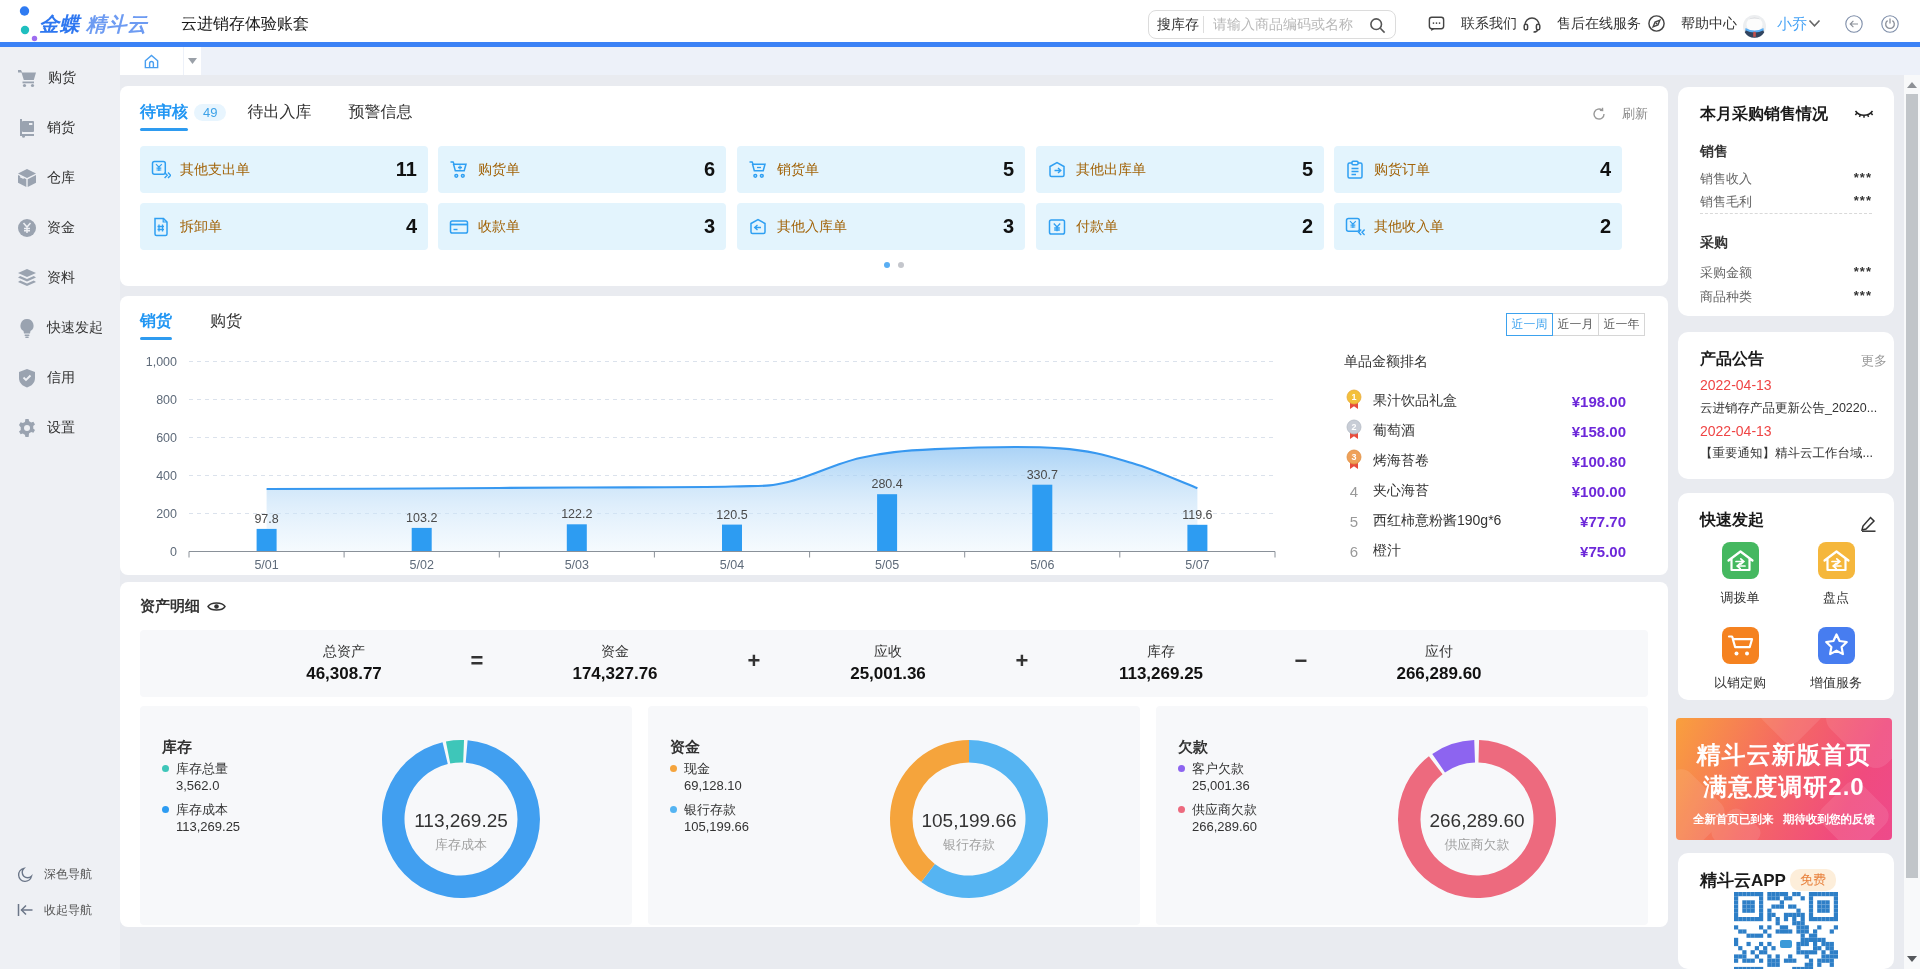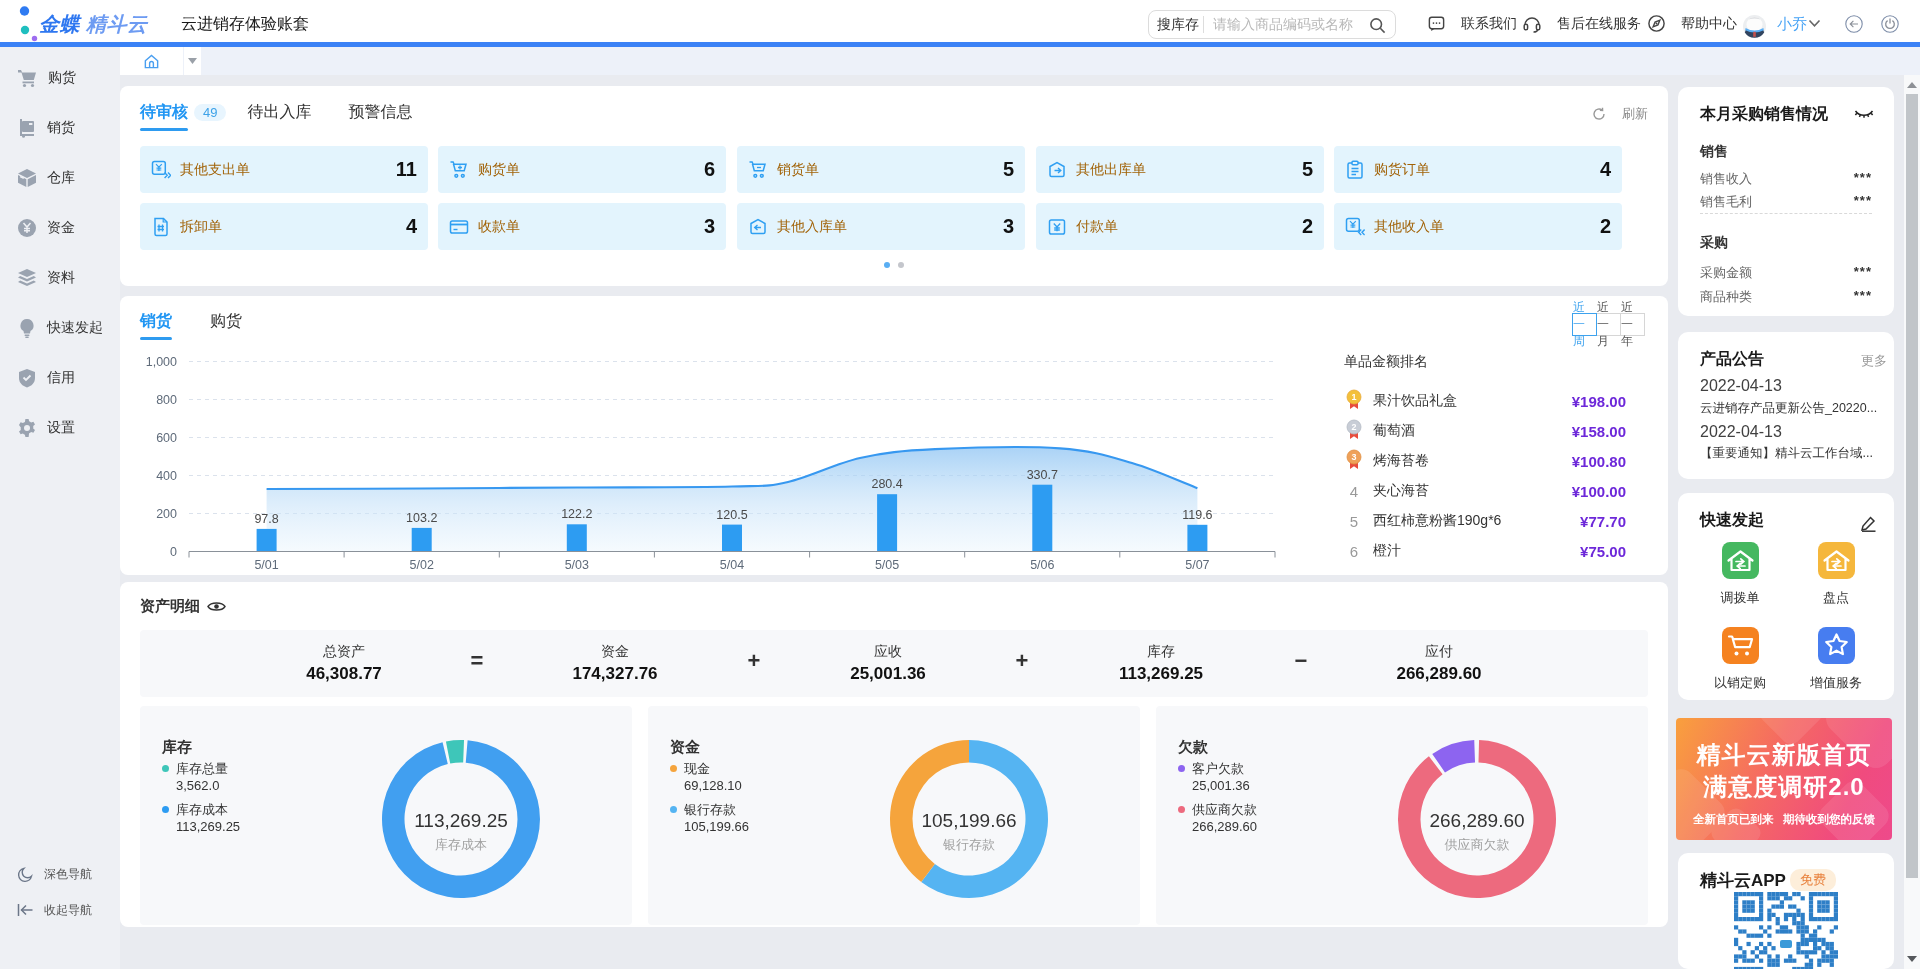--- a/index.html
+++ b/index.html
@@ -52,21 +52,21 @@
 .tile svg { margin-left:11px; }
 .tile .tl { margin-left:9px; font-size:14px; color:#a16207; }
 .tile .tn { position:absolute; right:11px; font-size:20px; font-weight:bold; color:#111; }
 #dots { position:absolute; left:764px; top:176px; display:flex; gap:8px; }
 #dots i { width:6px; height:6px; border-radius:50%; background:#c4c6cc; }
 #dots i.on { background:#59aef3; }
 
 
 #card2 .tabrow { top:15px; }
 .rangebtns { position:absolute; right:23px; top:17px; display:flex; }
-.rangebtns div { width:25px; height:23px; border:1px solid #d6d6d6; font-size:12px; color:#555; display:flex; align-items:center; justify-content:center; background:#fff; }
+.rangebtns div { width:47px; height:23px; border:1px solid #d6d6d6; font-size:12px; color:#555; display:flex; align-items:center; justify-content:center; background:#fff; }
 .rangebtns div.on { border-color:#3da2ee; color:#3da2ee; z-index:1; }
 #rank-title { position:absolute; left:1224px; top:57px; font-size:14px; color:#333; }
 .rrow { position:absolute; left:1224px; width:304px; height:30px; display:flex; align-items:center; }
 .rrow .idx { width:20px; text-align:center; font-size:15px; color:#999; }
 .rrow .nm { margin-left:9px; font-size:14px; color:#333; }
 .rrow .pr { position:absolute; right:22px; font-size:15px; font-weight:bold; color:#6d28d9; }
 
 
 #c3title { position:absolute; left:20px; top:15px; font-size:15px; font-weight:bold; color:#333; display:flex; align-items:center; gap:7px; }
 #formula { position:absolute; left:20px; top:48px; width:1508px; height:67px; background:#f7f8fa; border-radius:4px; }
@@ -84,21 +84,21 @@
 .dcenter .dv { font-size:19px; color:#333; }
 .dcenter .dl { margin-top:4px; font-size:13px; color:#a0a0a0; }
 
 
 .rcard { position:absolute; left:1678px; width:216px; background:#fff; border-radius:10px; }
 .rtitle { position:absolute; left:22px; top:17px; font-size:16px; font-weight:bold; color:#1a1a1a; }
 #mcard .row { position:absolute; left:22px; font-size:13px; color:#666; width:172px; }
 #mcard .row b { float:right; color:#333; letter-spacing:1px; }
 #mcard .sec { position:absolute; left:22px; font-size:14px; font-weight:bold; color:#333; }
 #mcard .dash { position:absolute; left:22px; width:172px; border-top:1px dashed #d9d9d9; }
-#ncard .nd { position:absolute; left:22px; font-size:16px; color:#404040; }
+#ncard .nd { position:absolute; left:22px; font-size:14px; color:#ef4444; }
 #ncard .nt { position:absolute; left:22px; font-size:12.5px; color:#333; white-space:nowrap; }
 .qitem { position:absolute; width:80px; text-align:center; }
 .qitem .qi { display:inline-block; width:37px; height:37px; border-radius:8px; }
 .qitem .ql { margin-top:6px; font-size:13px; color:#333; }
 
 #banner { position:absolute; left:1676px; top:718px; width:216px; height:122px; border-radius:4px; overflow:hidden; background:linear-gradient(115deg,#f9a03d 0%,#f56a62 42%,#f04b7e 78%,#ee4a8b 100%); }
 #banner .bt1 { margin-top:21px; text-align:center; color:#fff; font-size:24px; font-weight:bold; letter-spacing:1px; }
 #banner .bt2 { text-align:center; color:#fff; font-size:24px; font-weight:bold; letter-spacing:1px; }
 #banner .bt3 { margin-top:9px; text-align:center; color:#fff; font-size:11.5px; font-weight:bold; }
 

